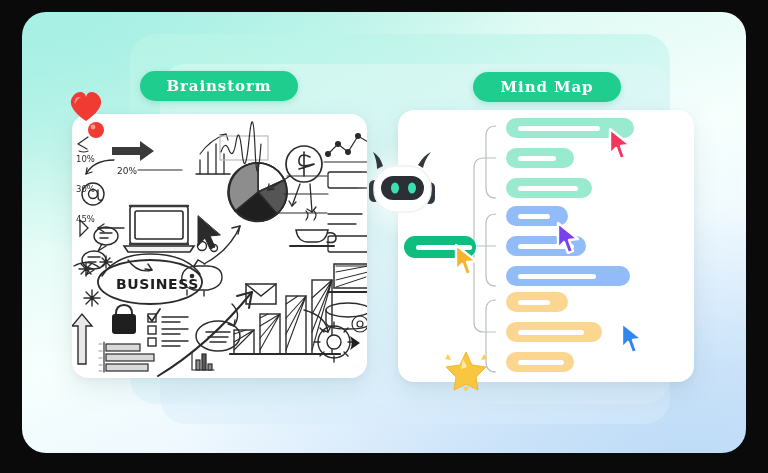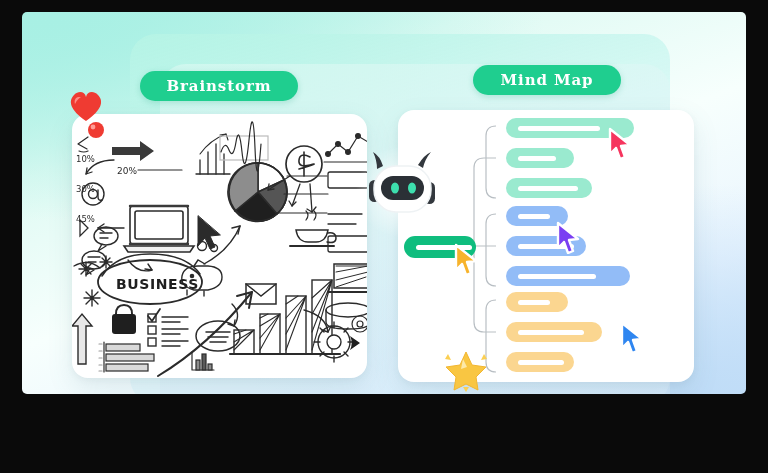--- a/index.html
+++ b/index.html
@@ -2,22 +2,22 @@
 <html><head>
 <meta charset="utf-8">
 <style>
   html,body{margin:0;padding:0;background:#000;}
   body{width:768px;height:473px;overflow:hidden;
        font-family:"Liberation Sans",sans-serif;}
 
   #root{position:relative;width:768px;height:473px;background:#0a0a0a;}
 
   
-  .frame{position:absolute;left:22px;top:12px;width:724px;height:382px;
-         border-radius:5px;overflow:hidden;
+  .frame{position:absolute;left:22px;top:12px;width:724px;height:441px;
+         border-radius:24px;overflow:hidden;
          background:
            radial-gradient(120% 95% at 92% 100%, #bfdcf7 0%, rgba(191,220,247,0) 58%),
            radial-gradient(110% 85% at 4% 2%,  #a8f0e4 0%, rgba(168,240,228,0) 62%),
            linear-gradient(160deg,#a9f0e3 0%, #dffaf3 26%, #f7fffd 52%, #eaf5fe 78%, #cfe6fa 100%);
   }
 
   
   .backdrop{position:absolute;left:108px;top:22px;width:540px;height:370px;
             border-radius:26px;
             background:linear-gradient(165deg,rgba(183,244,229,.85) 0%,rgba(214,246,250,.55) 55%,rgba(222,238,252,.55) 100%);
@@ -57,21 +57,21 @@
 <body>
 
 <div id="root">
   <div class="frame">
 
     <div class="backdrop"></div>
     <div class="backdrop2"></div>
 
     <div class="pill" id="pill-brainstorm" style="left:118px;top:59px;">Brainstorm</div>
 
-    <div class="pill" id="pill-mindmap" style="left:451px;top:53px;">Mind Map</div>
+    <div class="pill" id="pill-mindmap" style="left:451px;top:60px;">Mind Map</div>
 
     <div class="card" id="card-brainstorm" style="left:50px;top:102px;">
       <svg class="sketch" viewBox="0 0 295 264">
         <g stroke="#2b2b2b" fill="none" stroke-width="1.5" stroke-linecap="round">
 
           <path d="M6 30 l10 -7 M6 30 l9 5 M7 37 q5 2 9 0" stroke-width="1.2"></path>
 
           <g fill="#3a3a3a" stroke="none">
             <path d="M40 33 h28 v-6 l14 10 l-14 10 v-6 h-28 z"></path>
           </g>

